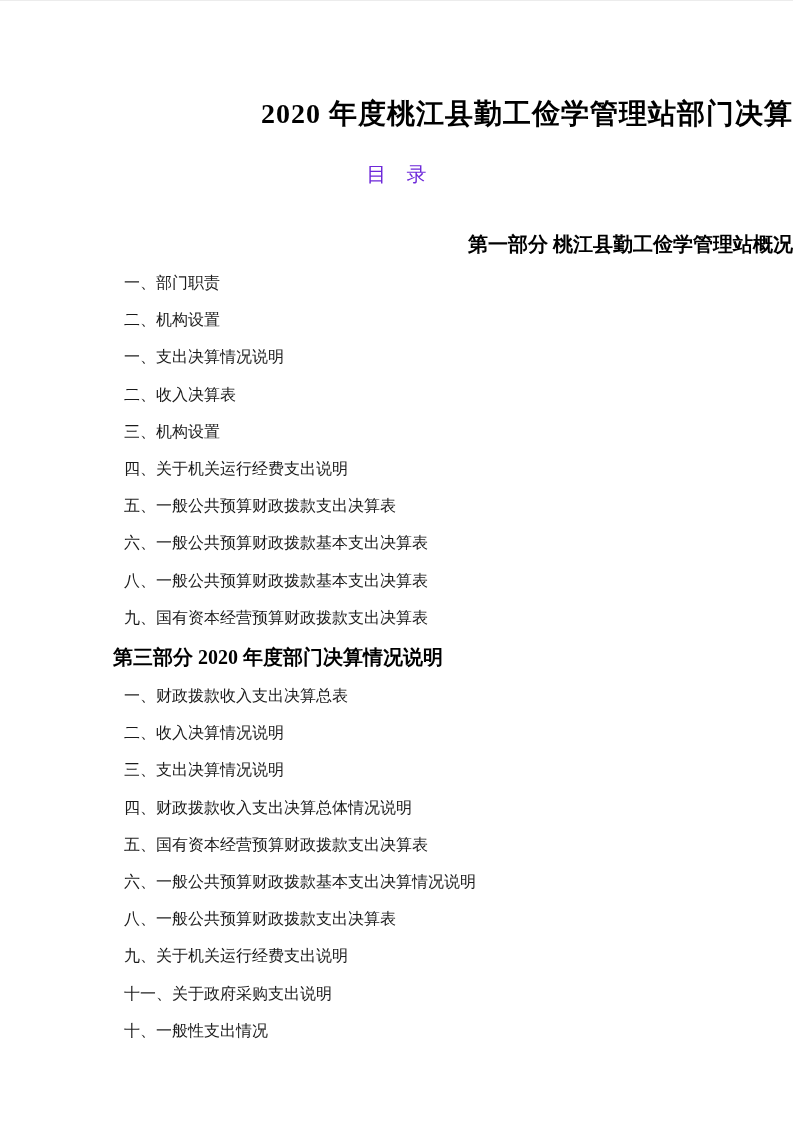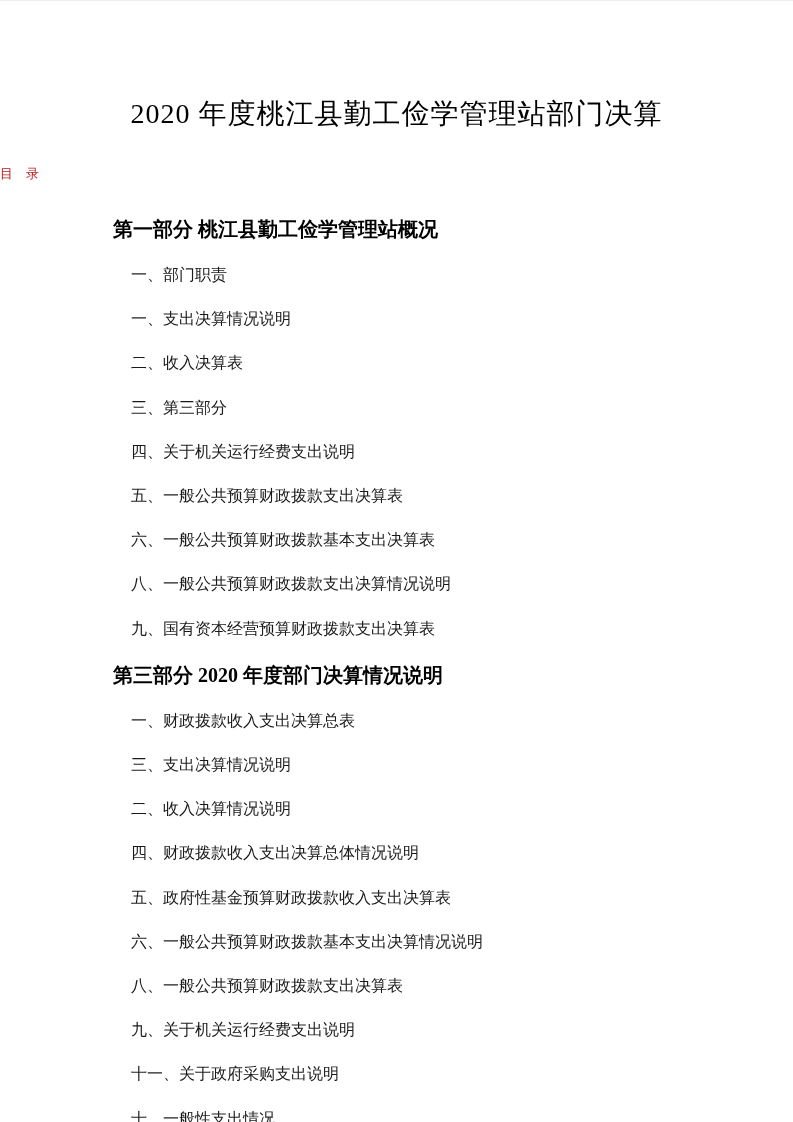--- a/index.html
+++ b/index.html
@@ -16,50 +16,52 @@
     border-top: 1px solid #ececec;
     font-family: "Liberation Serif", "DejaVu Serif", serif;
     color: #1a1a1a;
     box-sizing: border-box;
   }
   .doc-title {
     margin: 96px 0 8px 0;
     padding: 0;
     font-size: 28px;
     line-height: 34px;
-    font-weight: 400;
+    font-weight: 700;
     letter-spacing: 1px;
-    text-align: center;
+    text-align: right;
     color: #000000;
     white-space: nowrap;
   }
   .toc-title {
     margin-top: 30px;
-    font-size: 13px;
+    font-size: 20px;
     line-height: 26px;
-    color: #b91c1c;
+    text-align: center;
+    color: #6d28d9;
   }
   .toc {
     margin: 0;
     padding: 0;
   }
   .toc-heading {
     margin: 0;
     padding-left: 113px;
     font-size: 20px;
     line-height: 36px;
     font-weight: 700;
     color: #000000;
     white-space: nowrap;
   }
   .toc-heading.first {
-    margin-top: 24px;
+    margin-top: 39px;
+    text-align: right;
   }
   .toc-item {
-    margin: 12px;
+    margin: 5px;
     padding-left: 119px;
     font-size: 16px;
     line-height: 32.2px;
     font-weight: 400;
     color: #1a1a1a;
     white-space: nowrap;
   }
 </style>
 </head>
 <body>
@@ -67,36 +69,37 @@
 <div class="page">
 
   <h1 class="doc-title">2020 年度桃江县勤工俭学管理站部门决算</h1>
 
   <div class="toc-title">目　录</div>
 
   <div class="toc">
 
     <h2 class="toc-heading first">第一部分  桃江县勤工俭学管理站概况</h2>
     <p class="toc-item">一、部门职责</p>
+    <p class="toc-item">二、机构设置</p>
 
     <p class="toc-item">一、支出决算情况说明</p>
     <p class="toc-item">二、收入决算表</p>
-    <p class="toc-item">三、第三部分</p>
+    <p class="toc-item">三、机构设置</p>
     <p class="toc-item">四、关于机关运行经费支出说明</p>
     <p class="toc-item">五、一般公共预算财政拨款支出决算表</p>
     <p class="toc-item">六、一般公共预算财政拨款基本支出决算表</p>
-    <p class="toc-item">八、一般公共预算财政拨款支出决算情况说明</p>
+    <p class="toc-item">八、一般公共预算财政拨款基本支出决算表</p>
     <p class="toc-item">九、国有资本经营预算财政拨款支出决算表</p>
 
     <h2 class="toc-heading">第三部分  2020 年度部门决算情况说明</h2>
     <p class="toc-item">一、财政拨款收入支出决算总表</p>
+    <p class="toc-item">二、收入决算情况说明</p>
     <p class="toc-item">三、支出决算情况说明</p>
-    <p class="toc-item">二、收入决算情况说明</p>
     <p class="toc-item">四、财政拨款收入支出决算总体情况说明</p>
-    <p class="toc-item">五、政府性基金预算财政拨款收入支出决算表</p>
+    <p class="toc-item">五、国有资本经营预算财政拨款支出决算表</p>
     <p class="toc-item">六、一般公共预算财政拨款基本支出决算情况说明</p>
     <p class="toc-item">八、一般公共预算财政拨款支出决算表</p>
     <p class="toc-item">九、关于机关运行经费支出说明</p>
     <p class="toc-item">十一、关于政府采购支出说明</p>
     <p class="toc-item">十、一般性支出情况</p>
 
   </div>
 
 </div>
 

